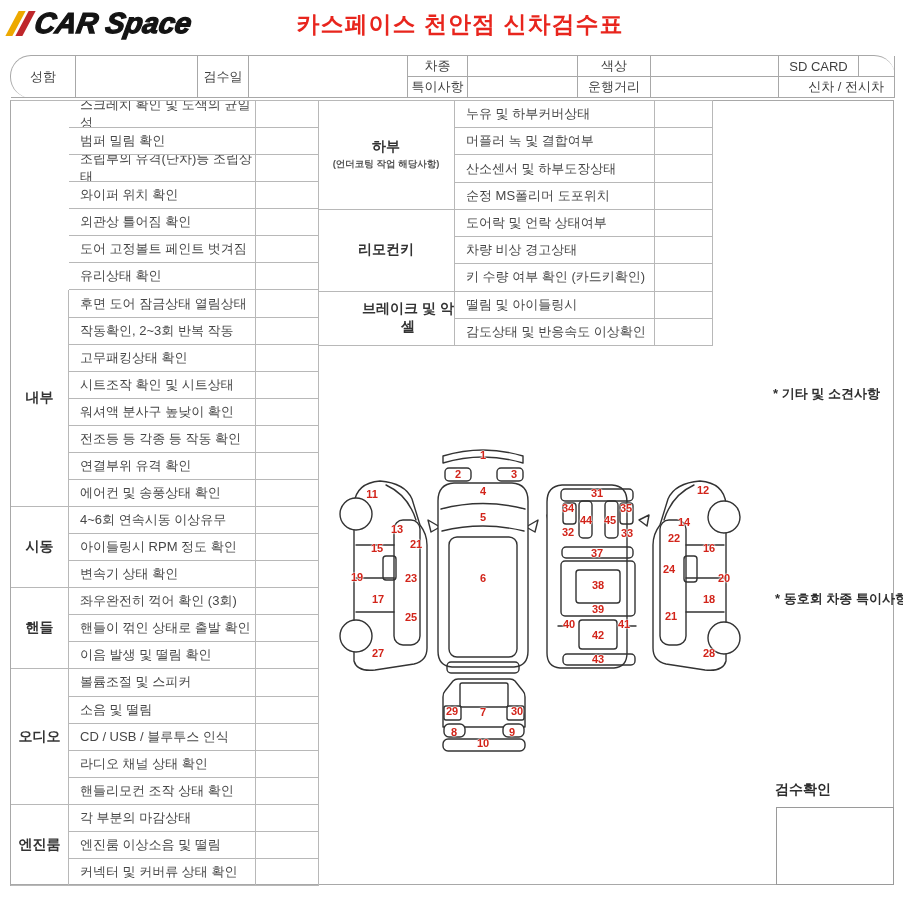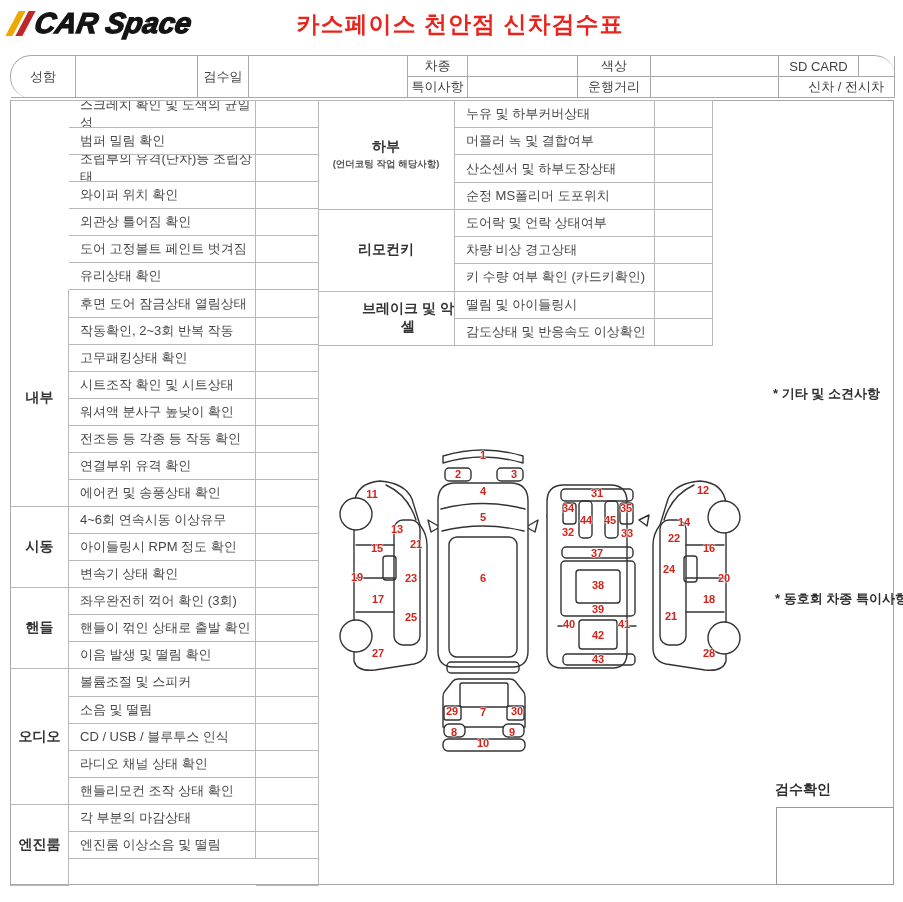--- a/index.html
+++ b/index.html
@@ -153,20 +153,21 @@
       <div class="cell" style="grid-area: 25 / 3;"></div>
       <div class="cell item-cell" style="grid-area: 26 / 2;">핸들리모컨 조작 상태 확인</div>
       <div class="cell" style="grid-area: 26 / 3;"></div>
       <div class="cell section-label" style="grid-area: 27 / 1 / span 3;">
         <span>엔진룸</span>
       </div>
       <div class="cell item-cell" style="grid-area: 27 / 2;">각 부분의 마감상태</div>
       <div class="cell" style="grid-area: 27 / 3;"></div>
       <div class="cell item-cell" style="grid-area: 28 / 2;">엔진룸 이상소음 및 떨림</div>
       <div class="cell" style="grid-area: 28 / 3;"></div>
+      <div class="cell item-cell" style="grid-area: 29 / 2;">커넥터 및 커버류 상태 확인</div>
       <div class="cell" style="grid-area: 29 / 3;"></div>
     </div>
 
   <div class="grid" id="mid-grid">
       <div class="cell section-label" style="grid-area: 1 / 1 / span 4;">
         <span>하부</span>
         <span class="section-note">(언더코팅 작업 해당사항)</span>
       </div>
       <div class="cell item-cell" style="grid-area: 1 / 2;">누유 및 하부커버상태</div>
       <div class="cell" style="grid-area: 1 / 3;"></div>

